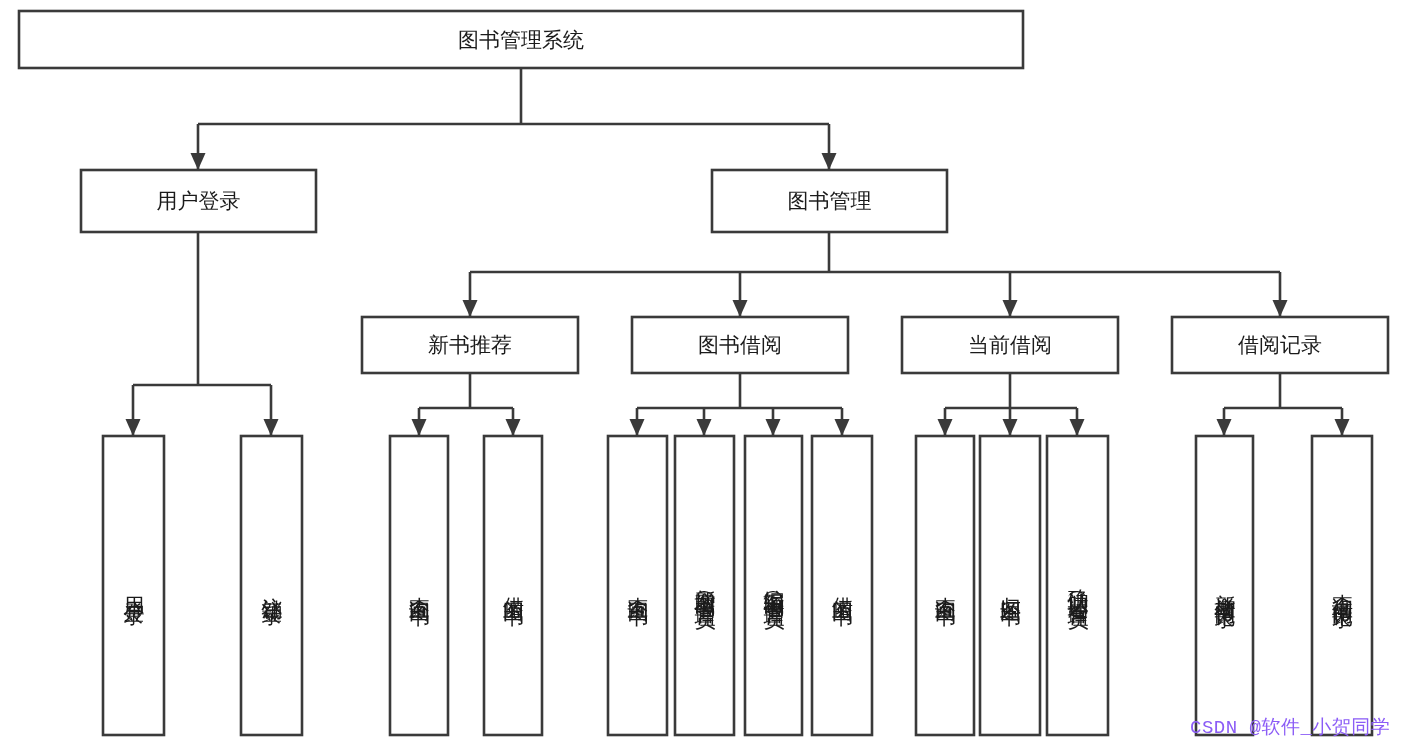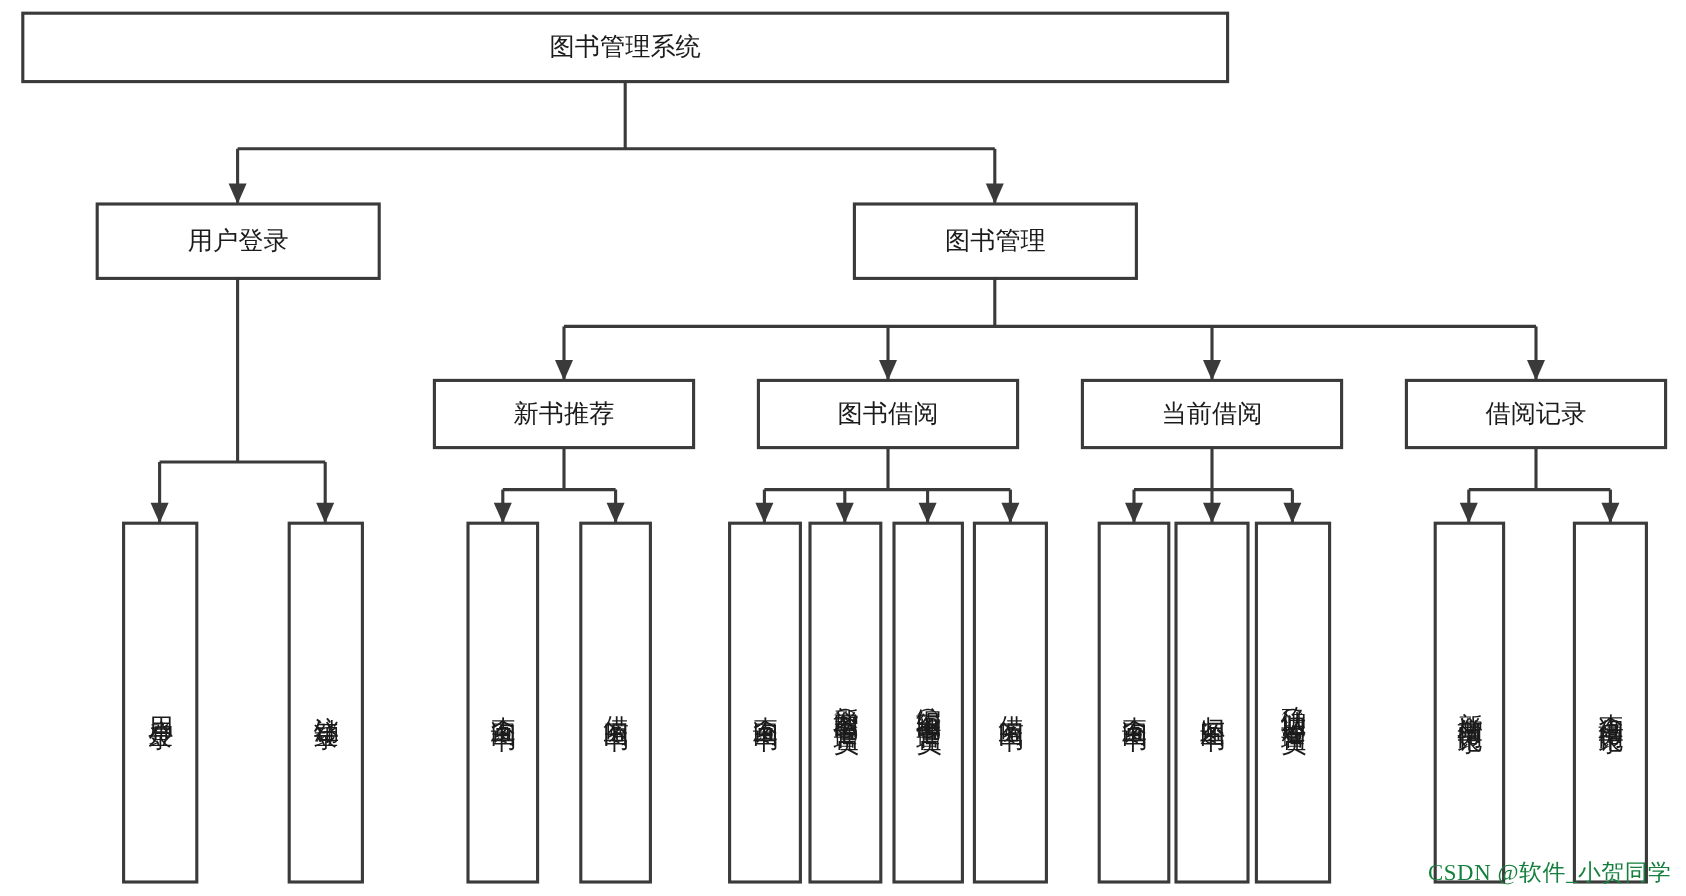--- a/index.html
+++ b/index.html
@@ -61,22 +61,22 @@
     letter-spacing: 3px;
     color: #1b1b1b;
     font-family: "DejaVu Sans", "Liberation Sans", sans-serif;
     font-size: 21px;
     line-height: 1;
     white-space: nowrap;
     pointer-events: none;
   }
   .watermark {
     position: absolute;
-    color: #15803d;
-    font-family: Liberation Serif, serif;
+    color: #8b5cf6;
+    font-family: Liberation Mono, monospace;
     font-size: 19px;
     letter-spacing: 0.5px;
     white-space: nowrap;
   }
 </style>
 </head>
 <body>
 
 <div id="diagram-root">
   <svg id="tree-svg" viewBox="0 0 1405 747" preserveAspectRatio="none" aria-label="图书管理系统结构图">

